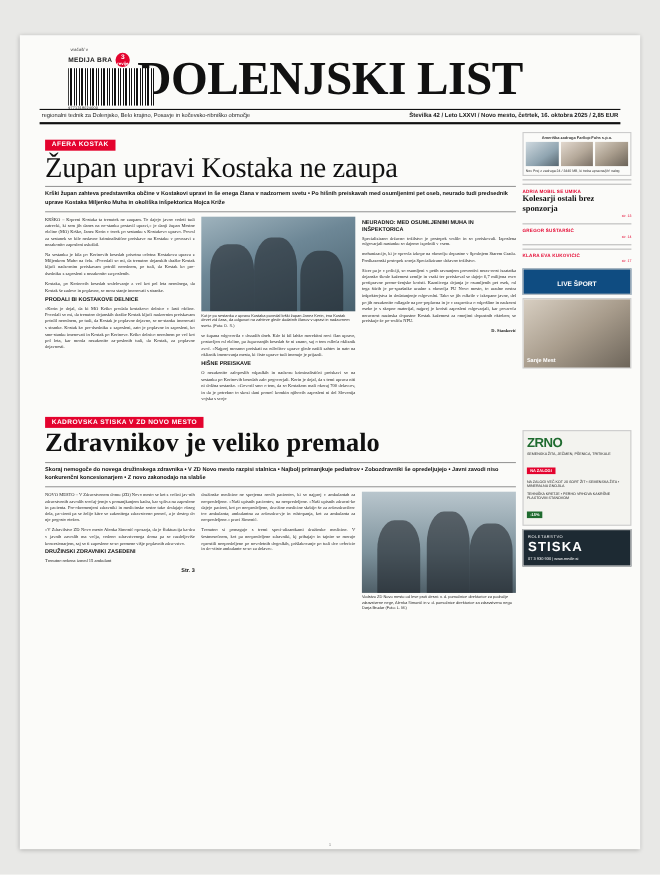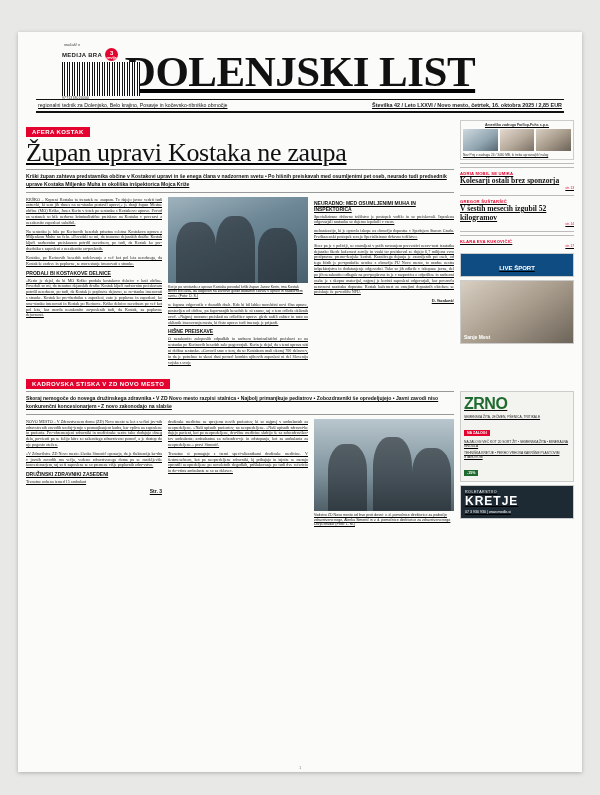--- a/index.html
+++ b/index.html
@@ -11,21 +11,20 @@
     font-family: "Liberation Serif", serif;
     overflow: hidden;
   }
   .page {
     position: absolute;
     left: 18px; top: 32px;
     width: 564px; height: 740px;
     background: #fbfbf9;
     box-shadow: 0 1px 4px rgba(0,0,0,.25);
     overflow: hidden;
-    text-decoration: underline;
   }
 
   
   .masthead {
     position: relative;
     height: 88px;
     padding: 6px 10px 0 10px;
   }
   .barcode {
     position: absolute; left: 44px; top: 30px;
@@ -76,21 +75,21 @@
   .subline {
     display: flex; justify-content: space-between; align-items: baseline;
     padding: 2px 10px 0 10px;
     font-family: "Liberation Sans", sans-serif;
     font-size: 5.2px; color: #222;
   }
   .subline .right { font-weight: bold; font-size: 5.4px; }
   .rule2 { border-top: 2px solid #111; margin: 3px 8px 0 8px; }
 
   
-  .content { padding: 0 8px; }
+  .content { padding: 0 8px; margin-left: 15px; }
   .kicker {
     display: inline-block;
     background: #e4032e; color: #fff;
     font-family: "Liberation Sans", sans-serif;
     font-weight: bold; font-size: 6px;
     letter-spacing: .4px;
     padding: 2px 6px;
     margin: 6px 0 2px 0;
   }
   .headline {
@@ -172,21 +171,21 @@
     font-size: 5px; font-weight: bold; text-align: right; color: #111;
   }
 
   
   .ad { border: .5px solid #ccc; overflow: hidden; position: relative; }
   .ad-zrno {
     background: #f3f3ef; padding: 3px;
   }
   .zrno-logo {
     font-family: "Liberation Sans", sans-serif;
-    font-weight: bold; font-size: 16px; color: #1f6b2f; letter-spacing: -.5px;
+    font-weight: bold; font-size: 12px; color: #1f6b2f; letter-spacing: -.5px;
   }
   .zrno-body {
     font-family: "Liberation Sans", sans-serif;
     font-size: 3.3px; color: #222; line-height: 1.35; margin-top: 2px;
   }
   .zrno-badge {
     background: #e4032e; color: #fff; font-family: "Liberation Sans", sans-serif;
     font-size: 3.6px; font-weight: bold; padding: 1px 3px; display: inline-block;
   }
   .ad-medle {
@@ -302,21 +301,20 @@
 
         <div class="rail-sep"></div>
         <div class="railbox">
           <div class="rail-eyebrow">ADRIA MOBIL SE UMIKA</div>
           <div class="rail-title">Kolesarji ostali brez sponzorja</div>
           <div class="tiny" style="color:#e4032e;text-align:right">str. 13</div>
         </div>
         <div class="rail-sep"></div>
         <div class="railbox">
           <div class="rail-eyebrow">GREGOR ŠUŠTARŠIČ</div>
-          <div class="rail-title">V šestih mesecih izgubil 52 kilogramov</div>
           <div class="tiny" style="color:#e4032e;text-align:right">str. 14</div>
         </div>
         <div class="rail-sep"></div>
         <div class="rail-sep"></div>
         <div class="railbox">
           <div class="rail-eyebrow">KLARA EVA KUKOVIČIČ</div>
           <div class="tiny" style="color:#e4032e;text-align:right">str. 17</div>
         </div>
 
         <div class="ad ad-sport" style="margin-top:3px">
@@ -327,20 +325,21 @@
           <div class="photo ph4" style="height:64px"></div>
           <div style="position:absolute;left:3px;bottom:3px;color:#fff;font-family:'Liberation Sans',sans-serif;font-size:5px;font-weight:bold">Sanje Mest</div>
         </div>
       </div>
     </div>
 
     <div style="margin-top:4px">
       <div class="kicker2">KADROVSKA STISKA V ZD NOVO MESTO</div>
       <div class="cols">
         <div style="width:430px">
+          <h2 class="headline2">Zdravnikov je veliko premalo</h2>
           <div class="standfirst">Skoraj nemogoče do novega družinskega zdravnika • V ZD Novo mesto razpisi stalnica • Najbolj primanjkuje pediatrov • Zobozdravniki še opredeljujejo • Javni zavodi niso konkurenčni koncesionarjem • Z novo zakonodajo na slabše</div>
           <div class="cols">
             <div style="width:136px">
               <p class="para">NOVO MESTO – V Zdravstvenem domu (ZD) Novo mesto se ket z večini jav-nih zdravstvenih zavodih soočaj-jemjo s pomanjkanjem kadra, kar vpliva na zaposlene in pacienta. Pre-obremenjeni zdravniki in medicinske sestre tako dodajajo obseg dela, pa-cienti pa se želijo kitre so zakonitega zdravstveno pomoč, a je dostop do nje pogosto otežen.</p>
               <p class="para">»V Zdravilstve ZD Novo mesto Alenka Simonič opozarja, da je fluktuacija ka-dra v javnih zavodih ma večja, vedeno zdravstvenega doma pa se razdeljeviše koncesionarjem, saj so ti zaposlene se so premene višje poplavnih zdra-vstvo.</p>
               <div class="subhead">DRUŽINSKI ZDRAVNIKI ZASEDENI</div>
               <p class="para">Trenutno nobena izmed 15 ambulant</p>
               <div class="pgref">Str. 3</div>
             </div>
             <div style="width:140px">
@@ -363,21 +362,21 @@
             <div class="zrno-logo">ZRNO</div>
             <div class="zrno-body">SEMENSKA ŽITA, JEČMEN, PŠENICA, TRITIKALE</div>
             <span class="zrno-badge">NA ZALOGI</span>
             <div class="zrno-body">NA ZALOGI VEČ KOT 20 SORT ŽIT • SEMENSKA ŽITA • MINERALNA GNOJILA</div>
             <div class="zrno-body">TEHNIŠKA KRETJE • PERHO VRHOVA KAKRŠNE PLASTOVIM STANOVOM</div>
             <span class="zrno-badge" style="background:#1f6b2f">-15%</span>
           </div>
 
           <div class="ad ad-medle" style="margin-top:3px">
             <div class="medle-top">ROLETARSTVO</div>
-            <div class="medle-name">KRETJE</div>
+            <div class="medle-name">STISKA</div>
             <div class="medle-phone">07 3 930 930 | www.medle.si</div>
           </div>
         </div>
       </div>
     </div>
   </div>
 
   <div class="footer-page">1</div>
 </div>
 

